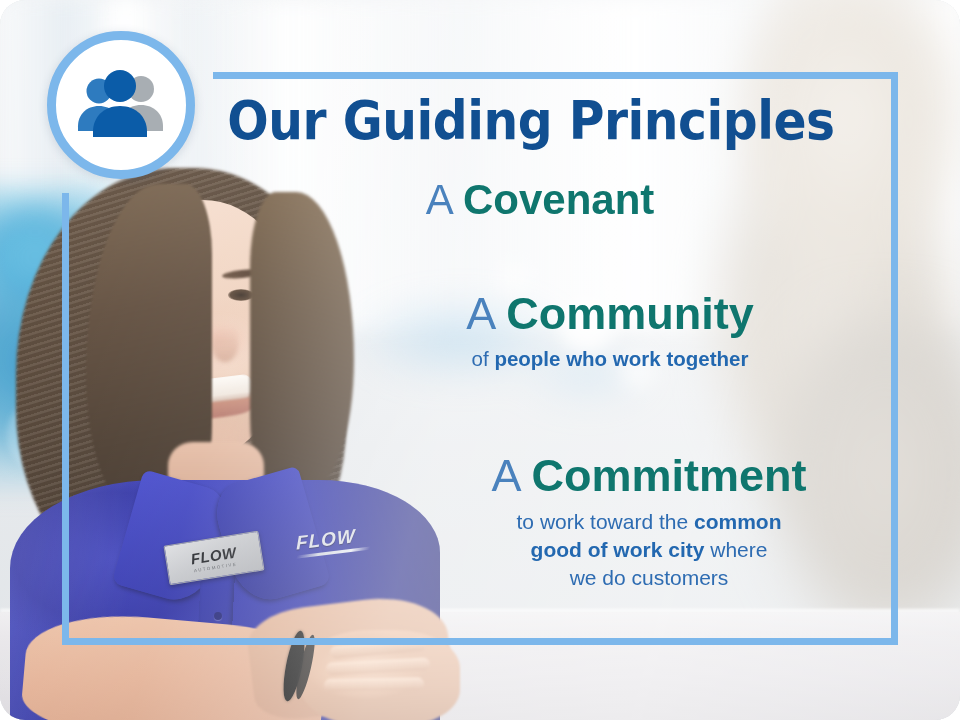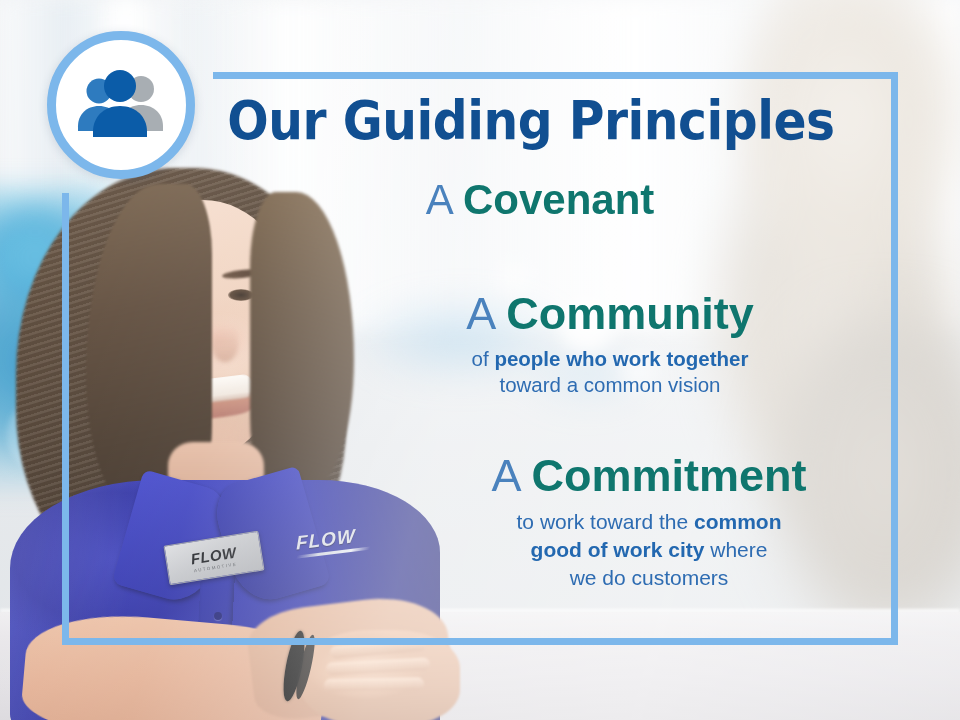--- a/index.html
+++ b/index.html
@@ -3,20 +3,21 @@
 <meta charset="utf-8">
 <style>
   html,body{margin:0;padding:0;background:#fff;}
   body{font-family:"Liberation Sans","DejaVu Sans",sans-serif;}
 
   #stage{
     position:relative;
     width:960px;height:720px;
     overflow:hidden;
     background:#d9dde0;
+    border-radius:25px;
   }
 
   
   .photo-layer{position:absolute;inset:0;overflow:hidden;}
 
   
   .bg-room{
     position:absolute;inset:0;
     background:
       linear-gradient(180deg,#f2f4f6 0%,#eceff2 38%,#e6e9ec 62%,#dfe3e6 100%);
@@ -459,21 +460,20 @@
     <div class="title">Our Guiding Principles</div>
 
     <div class="principle" id="principle-covenant">
       <div class="p-head"><span class="art">A </span><span class="word">Covenant</span></div>
     </div>
 
     <div class="principle" id="principle-community">
       <div class="p-head"><span class="art">A </span><span class="word">Community</span></div>
       <div class="p-sub">
           <div><span>of </span><b>people who work together</b></div>
-          <div><span>toward a common vision</span></div>
         </div>
     </div>
 
     <div class="principle" id="principle-commitment">
       <div class="p-head"><span class="art">A </span><span class="word">Commitment</span></div>
       <div class="p-sub">
           <div><span>to work toward the </span><b>common</b></div>
           <div><b>good of work city</b><span> where</span></div>
           <div><span>we do customers</span></div>
         </div>

